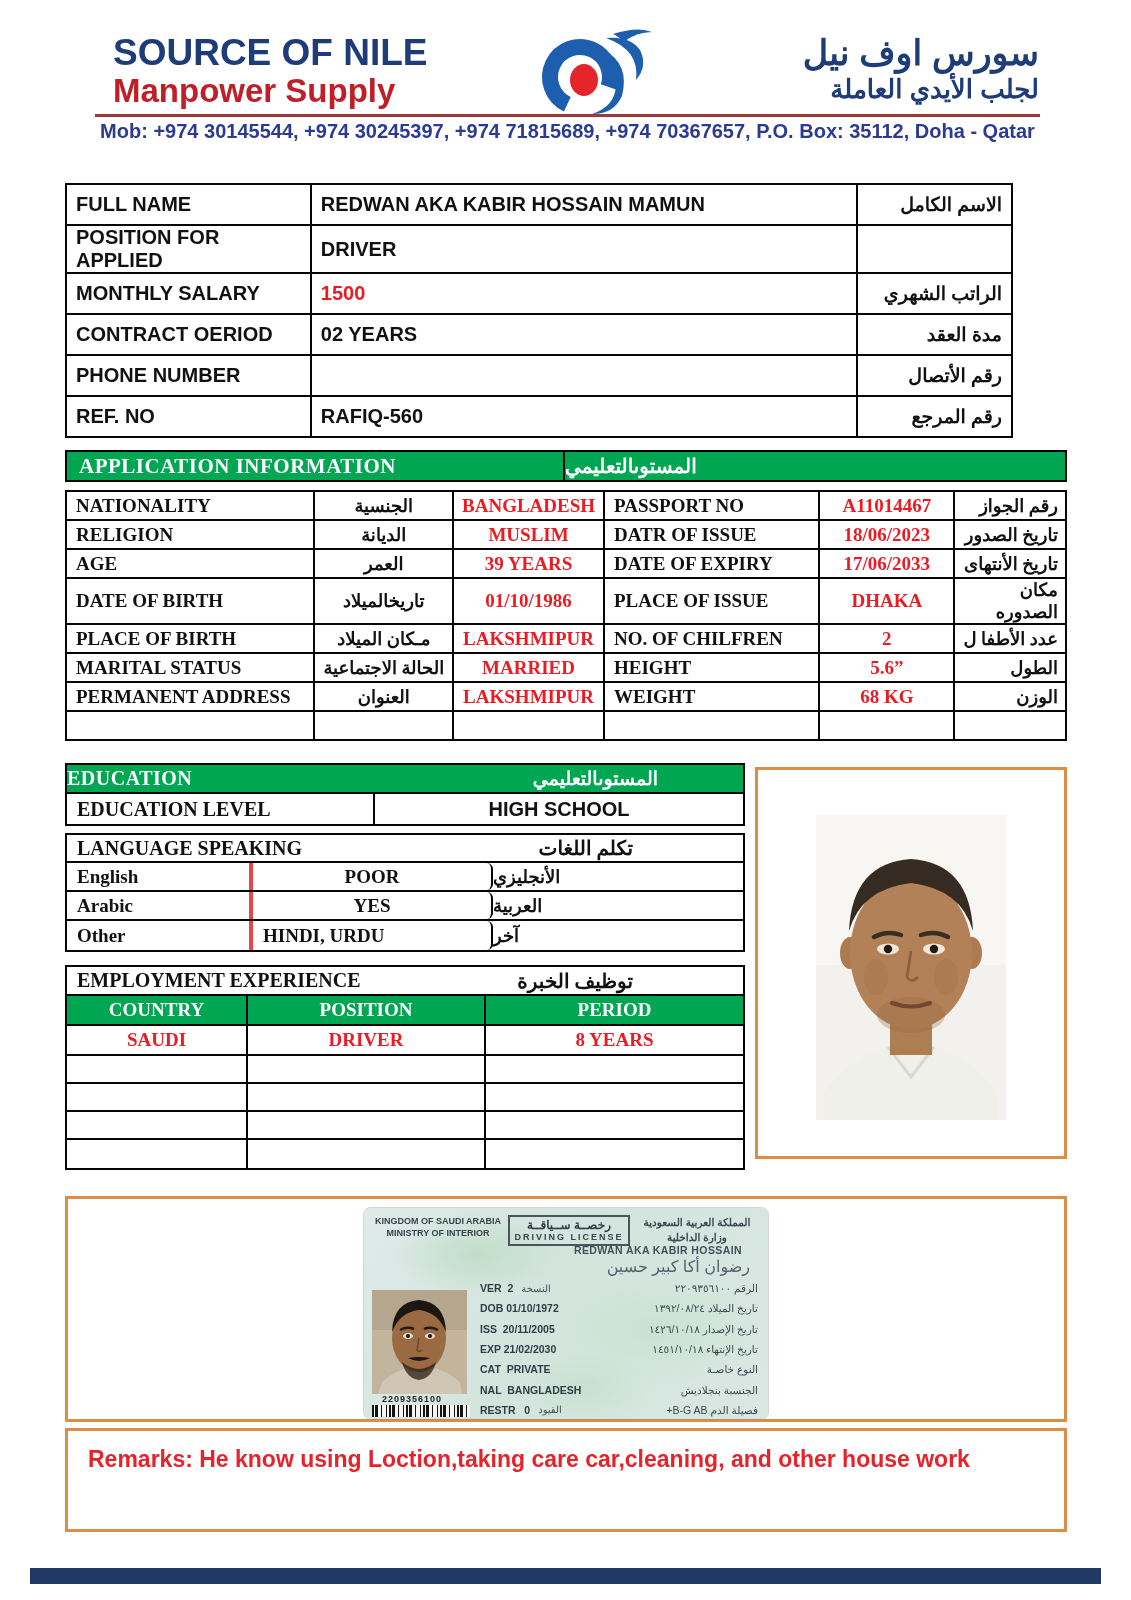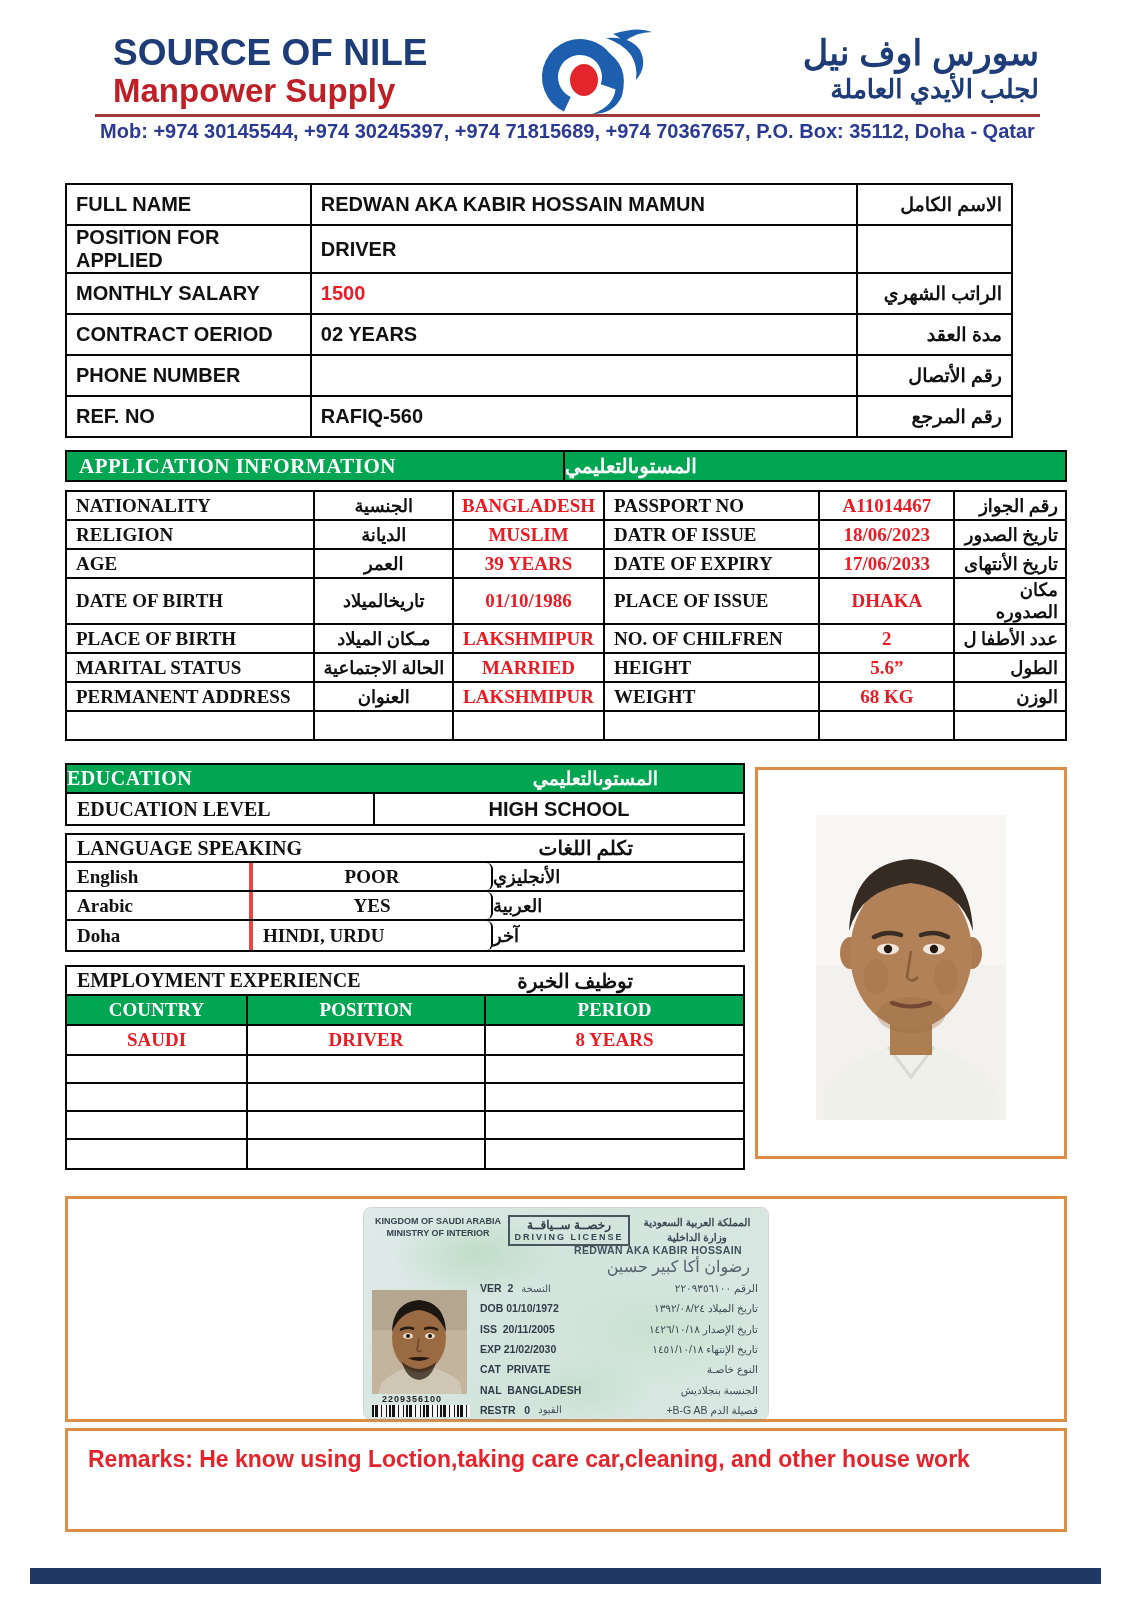--- a/index.html
+++ b/index.html
@@ -273,21 +273,21 @@
           <div class="k1">English</div>
           <div class="k2">POOR</div>
           <div class="k3" dir="rtl">الأنجليزي</div>
         </div>
         <div class="lrow">
           <div class="k1">Arabic</div>
           <div class="k2">YES</div>
           <div class="k3" dir="rtl">العربية</div>
         </div>
         <div class="lrow">
-          <div class="k1">Doha</div>
+          <div class="k1">Other</div>
           <div class="k2 left">HINDI, URDU</div>
           <div class="k3" dir="rtl">آخر</div>
         </div>
       </div>
 
       <div class="block emp-block">
         <div class="emp-head">
           <span>EMPLOYMENT EXPERIENCE</span>
           <span dir="rtl">توظيف الخبرة</span>
         </div>

